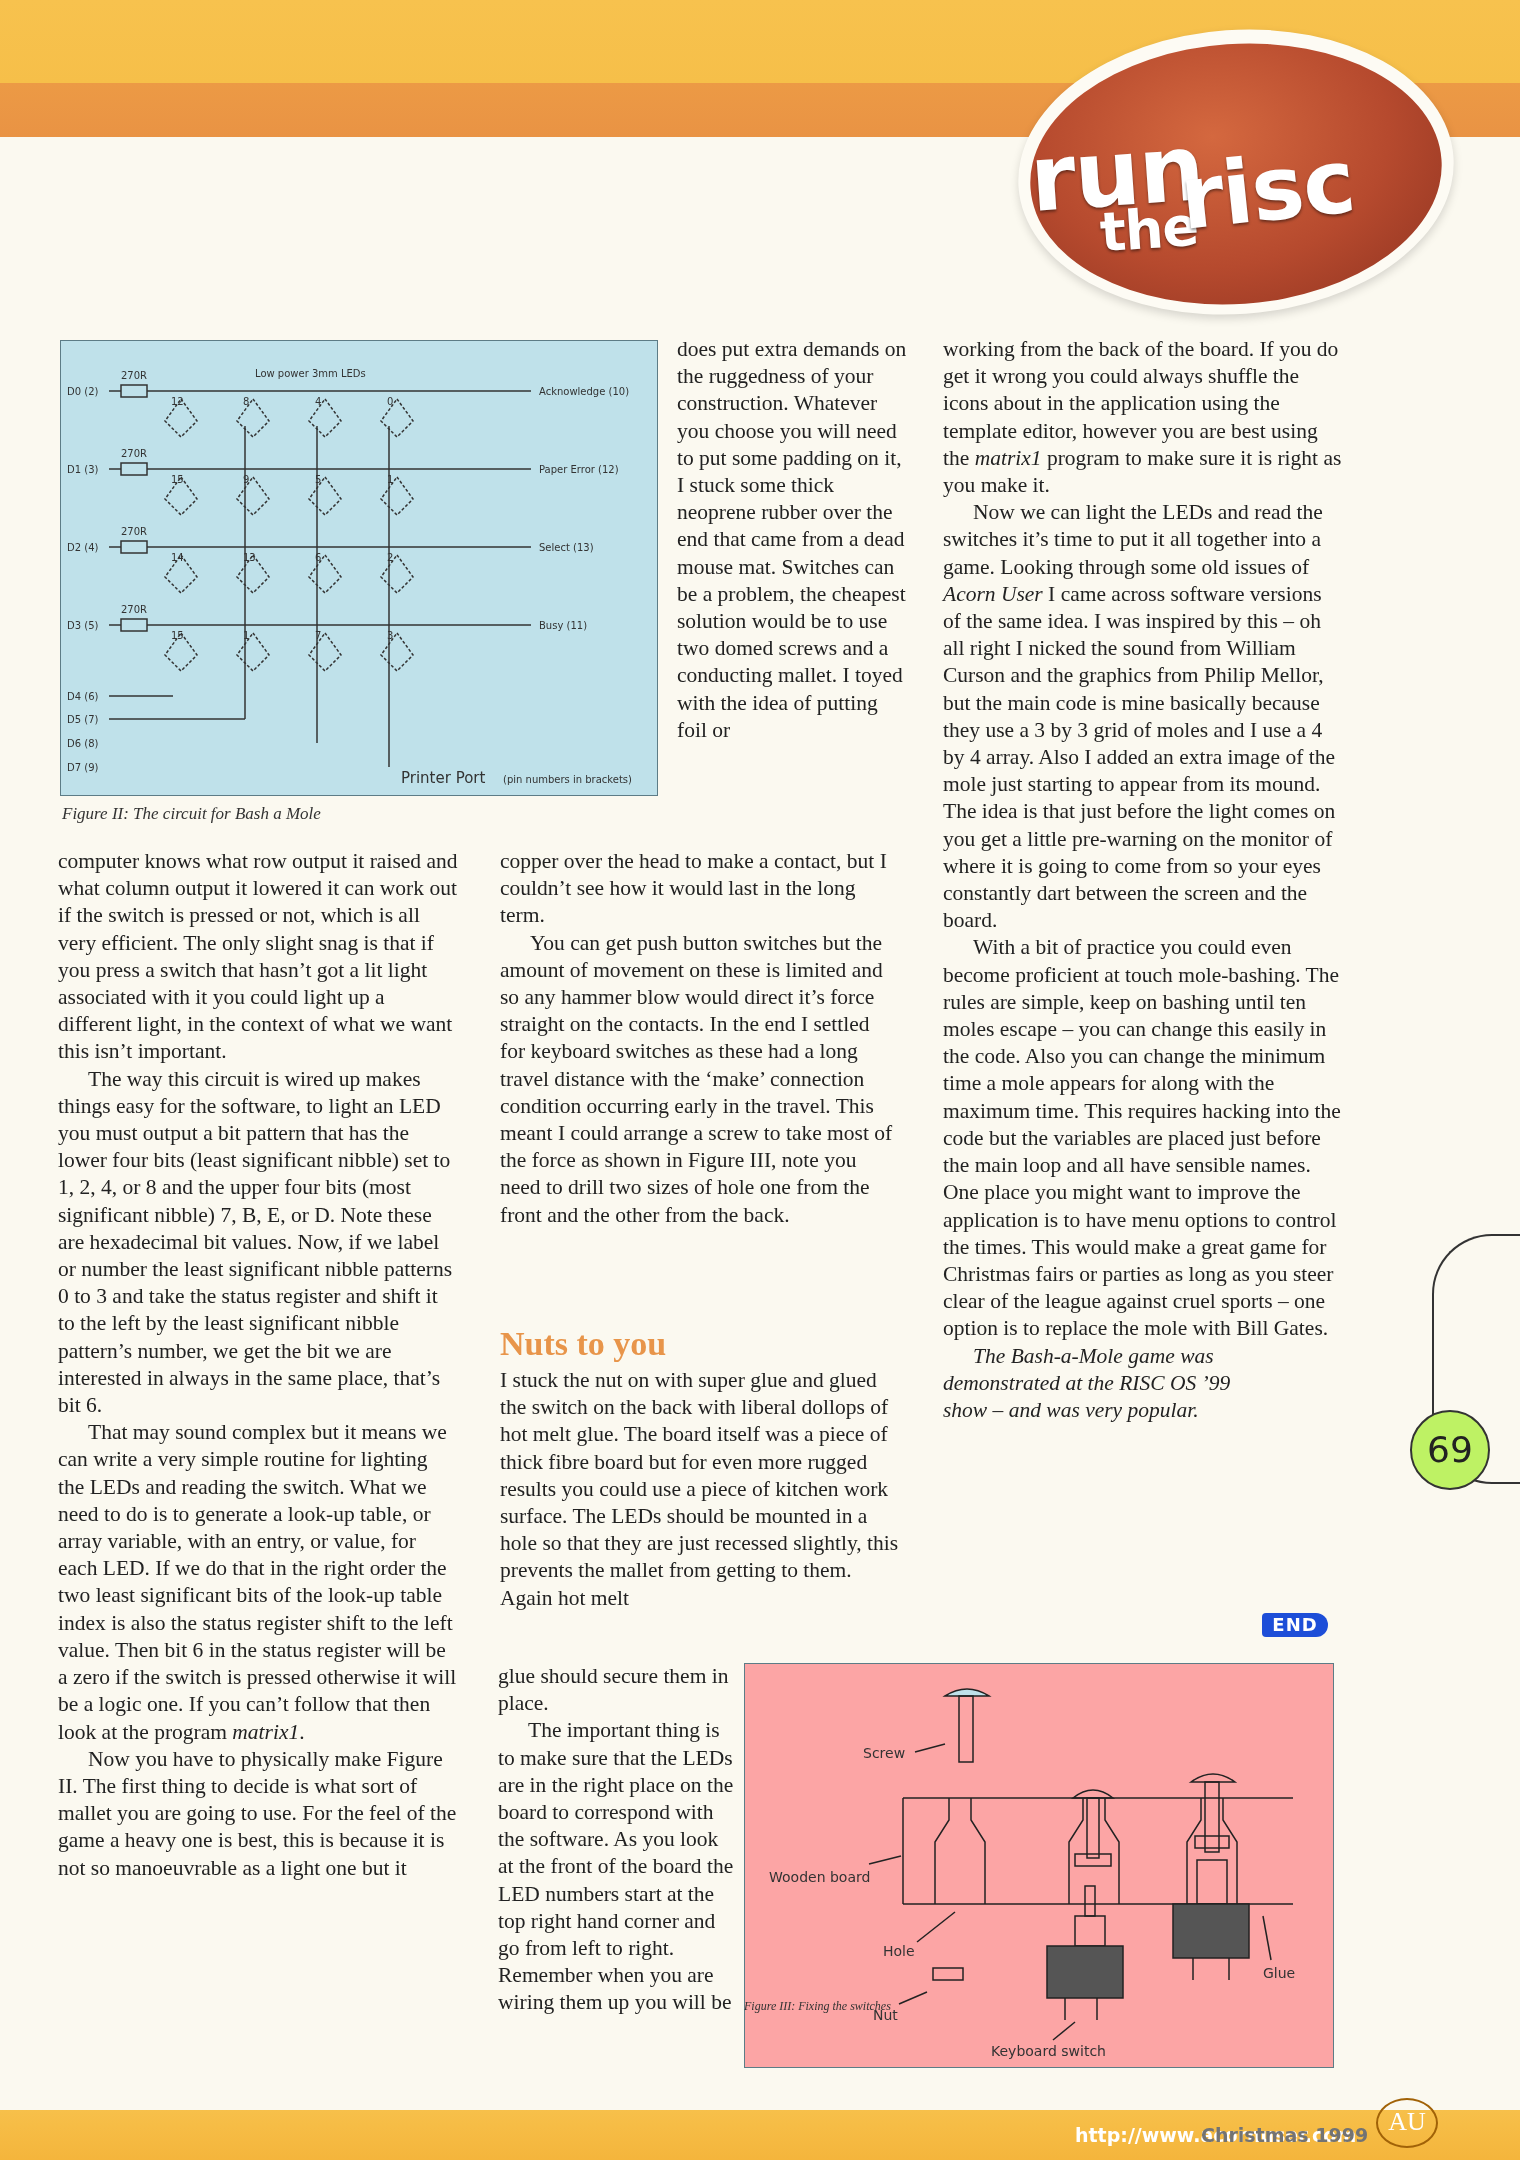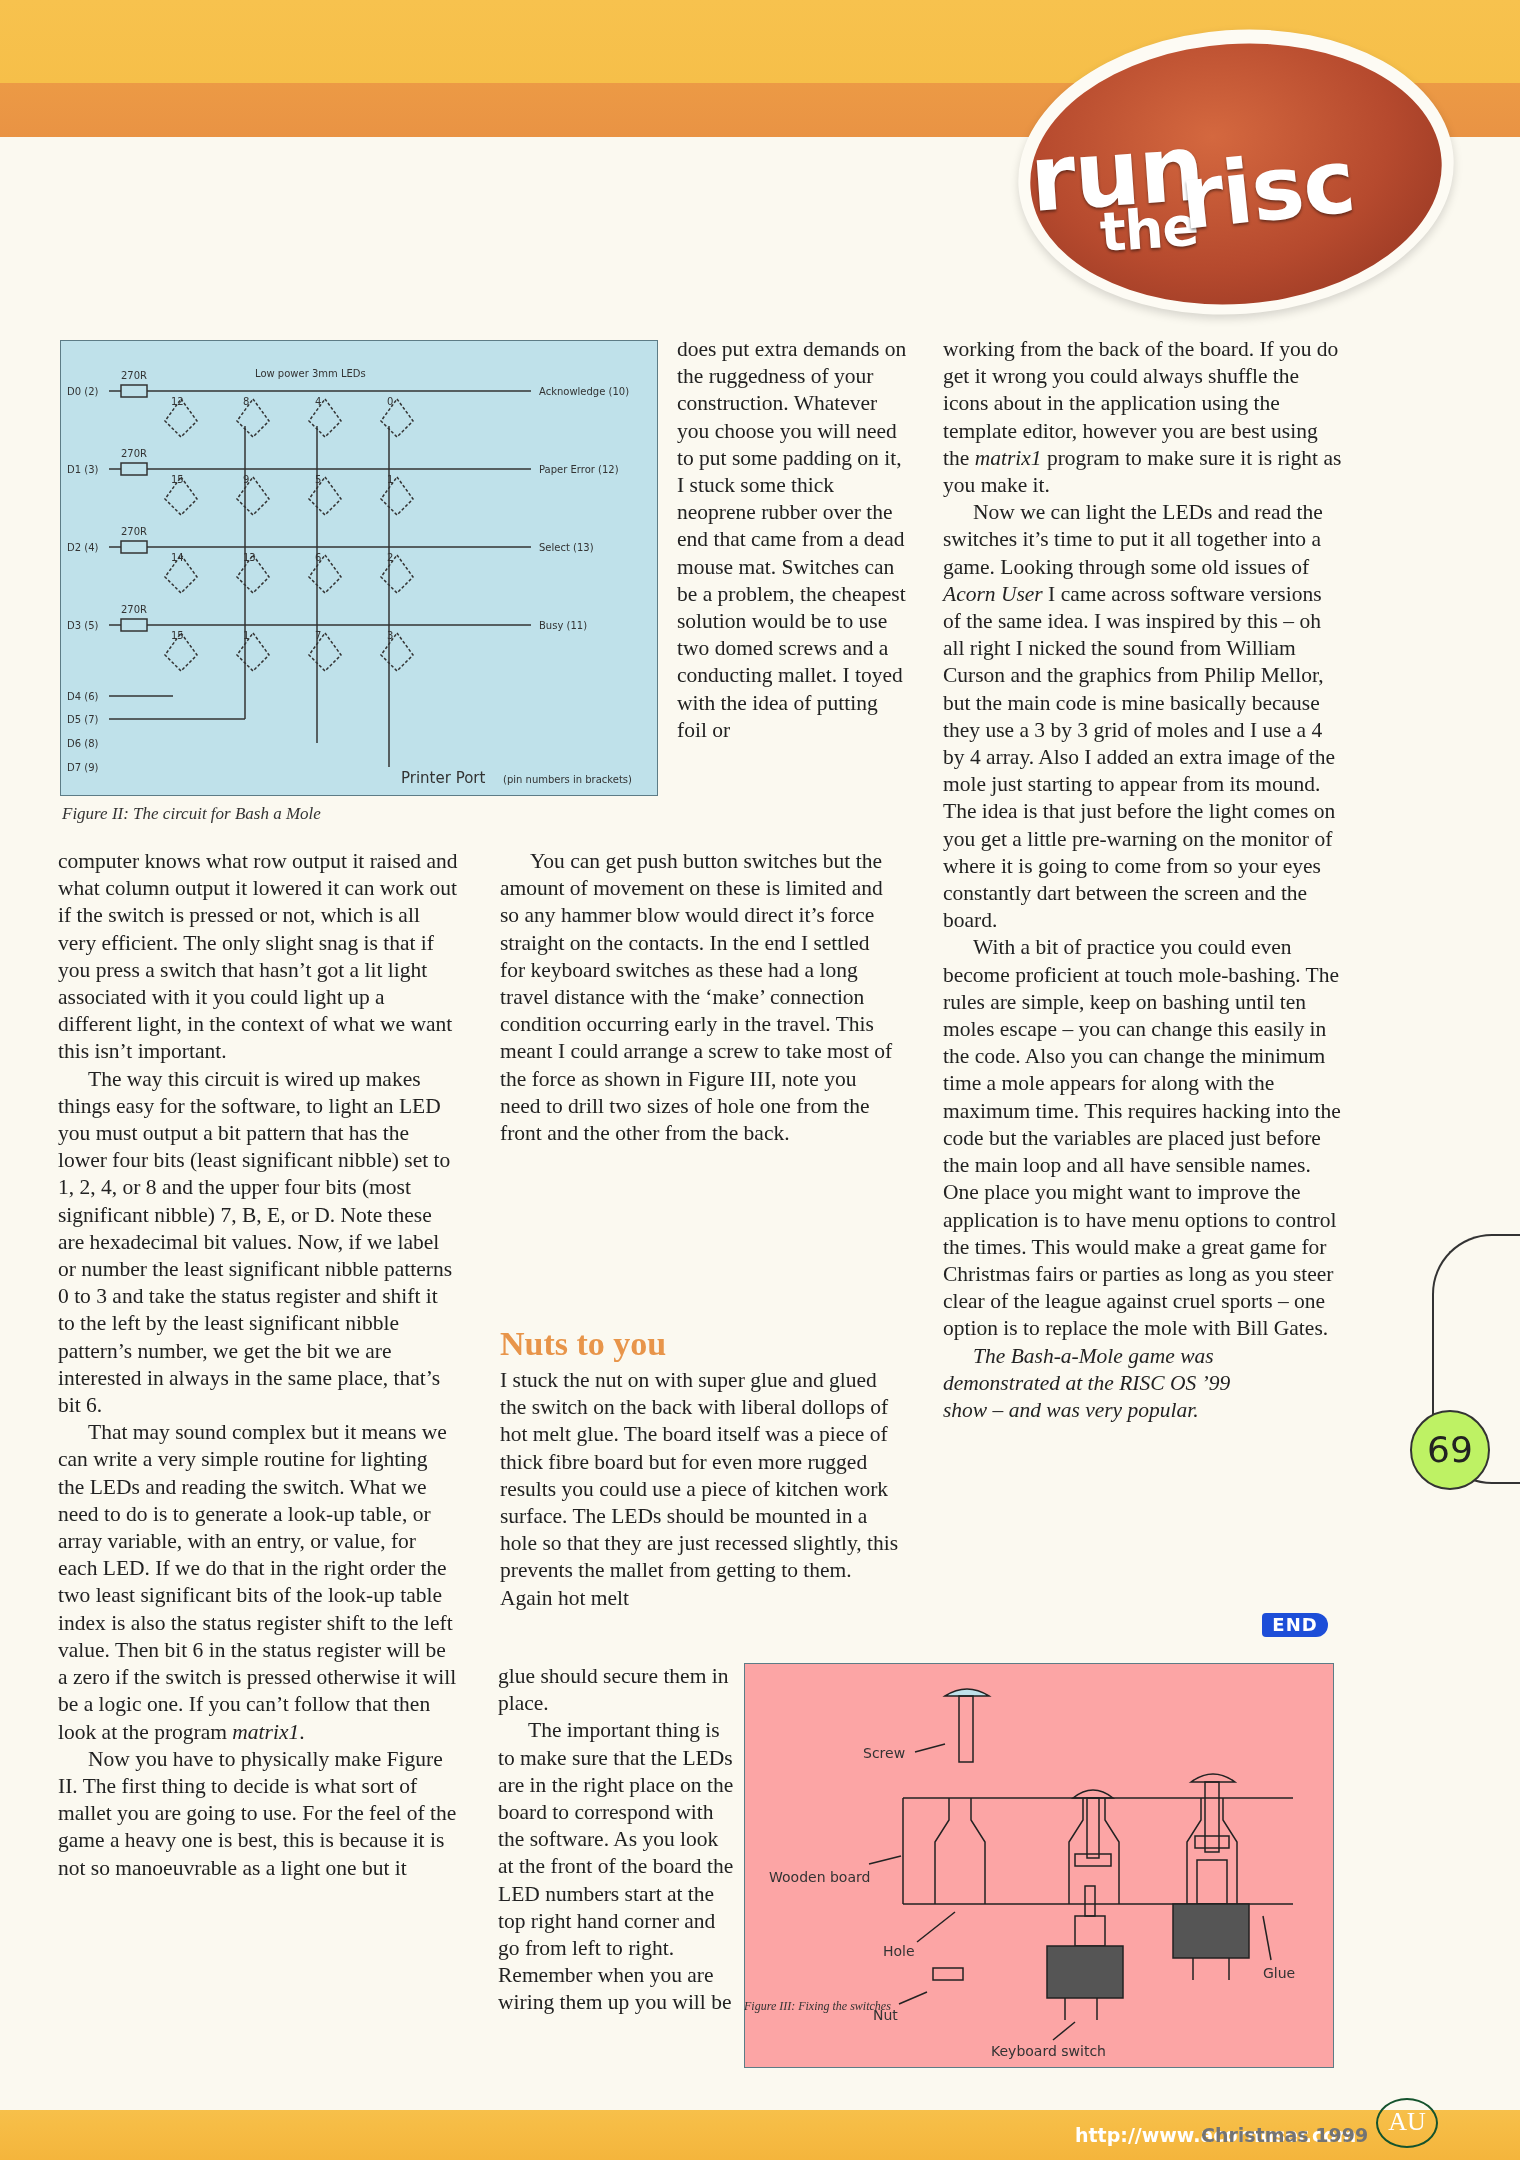--- a/index.html
+++ b/index.html
@@ -56,21 +56,21 @@
   .page-num { position:absolute; left:1410px; top:1410px; width:80px; height:80px; border-radius:50%;
     background:#bef264; border:2px solid #333; box-sizing:border-box; text-align:center;
     line-height:76px; font-size:36px; color:#222; font-family:"DejaVu Sans", sans-serif; }
 
   .footer { position:absolute; left:0; top:2110px; width:1520px; height:50px;
     background:linear-gradient(180deg,#f7c04a,#f4b53c); }
   .footer-url { position:absolute; left:1075px; top:2124px; color:#fff; font-family:"DejaVu Sans", sans-serif;
     font-weight:bold; font-size:19px; }
   .footer-issue { position:absolute; left:1201px; top:2124px; color:#737373; font-family:"DejaVu Sans", sans-serif;
     font-weight:bold; font-size:19px; }
-  .au-logo { position:absolute; left:1376px; top:2098px; width:58px; height:46px; border:2px solid #14532d;
+  .au-logo { position:absolute; left:1376px; top:2098px; width:58px; height:46px; border:2px solid #a16207;
     border-radius:50%; color:#fff; font-size:26px; text-align:center; line-height:44px; font-family:"Liberation Serif", serif; }
   .svg-label { font-family:"DejaVu Sans", sans-serif; fill:#333; }
 </style>
 </head>
 <body>
 
 <div class="band-yellow"></div>
 <div class="band-orange"></div>
 <div class="logo-ring"></div>
 <div class="logo-ball"></div>
@@ -166,20 +166,21 @@
   <p>computer knows what row output it raised and what column output it lowered it can work out if the switch is pressed or not, which is all very efficient. The only slight snag is that if you press a switch that hasn’t got a lit light associated with it you could light up a different light, in the context of what we want this isn’t important.</p>
   <p class="indent">The way this circuit is wired up makes things easy for the software, to light an LED you must output a bit pattern that has the lower four bits (least significant nibble) set to 1, 2, 4, or 8 and the upper four bits (most significant nibble) 7, B, E, or D. Note these are hexadecimal bit values. Now, if we label or number the least significant nibble patterns 0 to 3 and take the status register and shift it to the left by the least significant nibble pattern’s number, we get the bit we are interested in always in the same place, that’s bit 6.</p>
   <p class="indent"><span>That may sound complex but it means we can write a very simple routine for lighting the LEDs and reading the switch. What we need to do is to generate a look-up table, or array variable, with an entry, or value, for each LED. If we do that in the right order the two least significant bits of the look-up table index is also the status register shift to the left value. Then bit 6 in the status register will be a zero if the switch is pressed otherwise it will be a logic one. If you can’t follow that then look at the program </span><em class="it">matrix1</em><span>.</span></p>
   <p class="indent">Now you have to physically make Figure II. The first thing to decide is what sort of mallet you are going to use. For the feel of the game a heavy one is best, this is because it is not so manoeuvrable as a light one but it</p>
 </div>
 
 <div class="col col2top">
   <p>does put extra demands on the ruggedness of your construction. Whatever you choose you will need to put some padding on it, I stuck some thick neoprene rubber over the end that came from a dead mouse mat. Switches can be a problem, the cheapest solution would be to use two domed screws and a conducting mallet. I toyed with the idea of putting foil or</p>
 </div>
 <div class="col col2">
+  <p>copper over the head to make a contact, but I couldn’t see how it would last in the long term.</p>
   <p class="indent">You can get push button switches but the amount of movement on these is limited and so any hammer blow would direct it’s force straight on the contacts. In the end I settled for keyboard switches as these had a long travel distance with the ‘make’ connection condition occurring early in the travel. This meant I could arrange a screw to take most of the force as shown in Figure III, note you need to drill two sizes of hole one from the front and the other from the back.</p>
 </div>
 <div class="heading">Nuts to you</div>
 <div class="col" style="left:500px; top:1367px; width:400px;">
   <p>I stuck the nut on with super glue and glued the switch on the back with liberal dollops of hot melt glue. The board itself was a piece of thick fibre board but for even more rugged results you could use a piece of kitchen work surface. The LEDs should be mounted in a hole so that they are just recessed slightly, this prevents the mallet from getting to them. Again hot melt</p>
 </div>
 <div class="col col2bottom">
   <p>glue should secure them in place.</p>
   <p class="indent">The important thing is to make sure that the LEDs are in the right place on the board to correspond with the software. As you look at the front of the board the LED numbers start at the top right hand corner and go from left to right. Remember when you are wiring them up you will be</p>
 </div>

